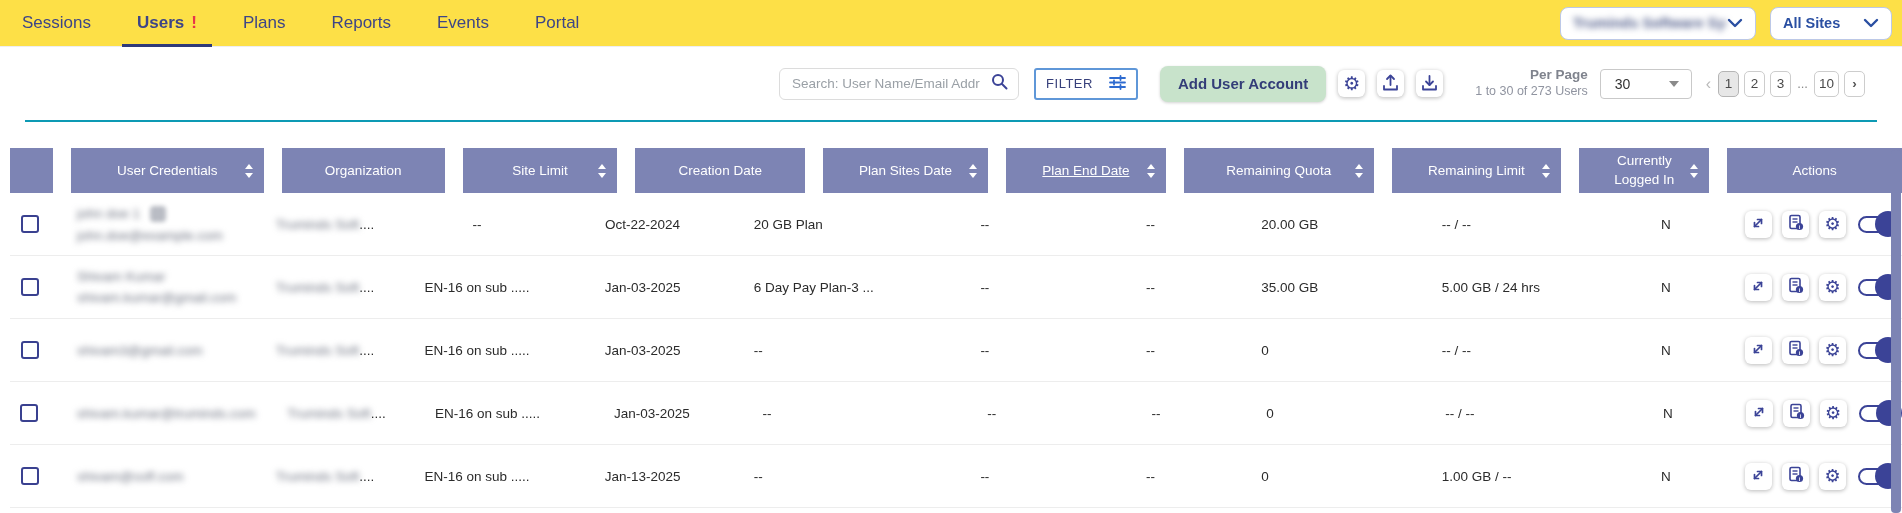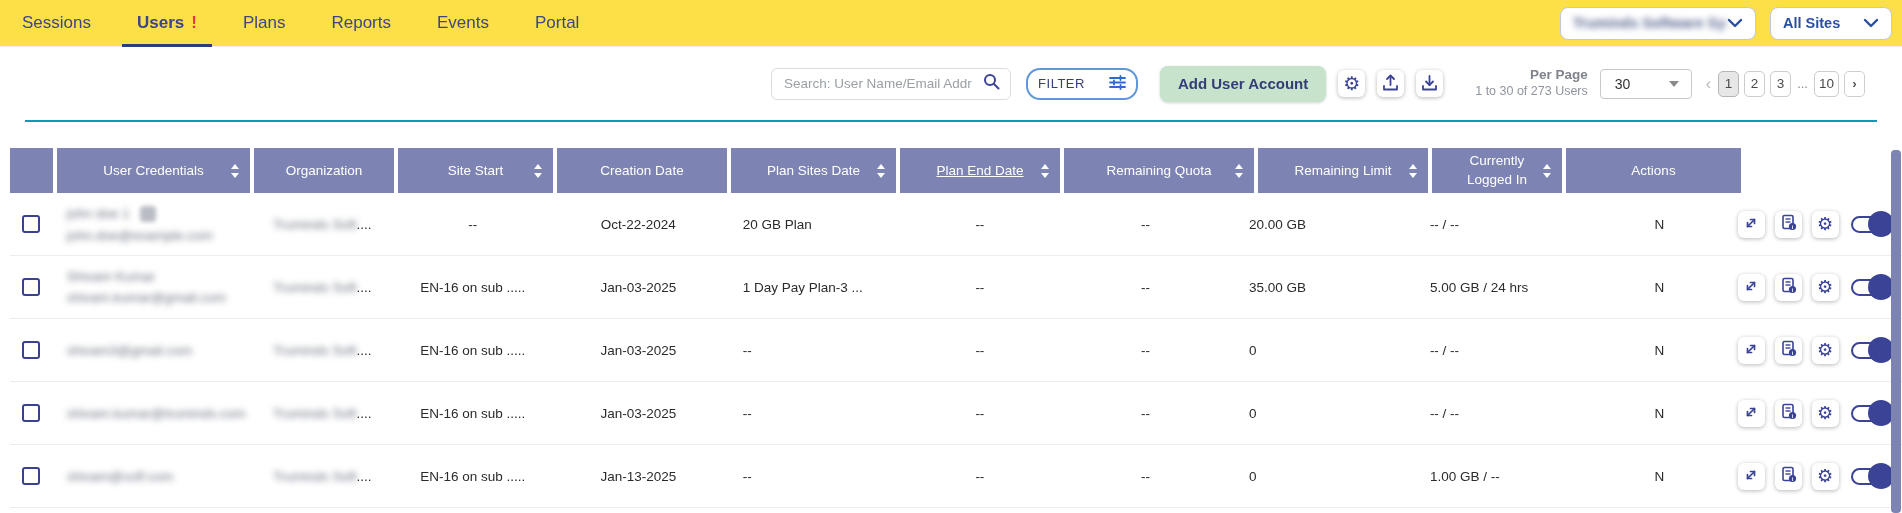--- a/index.html
+++ b/index.html
@@ -28,22 +28,22 @@
   .chev svg { display:block; }
 
   
   .toolbar { height:73px; display:flex; align-items:center; justify-content:flex-end;
     padding-right:37px; gap:12px; background:#fff; }
   .searchbox { width:240px; height:32px; border:1px solid #dcdcdc; border-radius:6px;
     display:flex; align-items:center; padding:0 10px 0 12px; }
   .searchbox input { flex:1; border:none; outline:none; font-size:13.5px; color:#444;
     font-family:"Liberation Sans", sans-serif; }
   .searchbox input::placeholder { color:#9aa0a6; }
-  .filter-btn { margin-left:3px; height:32px; border:2px solid #5f97d8; border-radius:14px;
-    background:#fff; display:flex; align-items:center; gap:24px; padding:0 10px;
+  .filter-btn { margin-left:3px; height:32px; border:2px solid #5f97d8; border-radius:3px;
+    background:#fff; display:flex; align-items:center; gap:16px; padding:0 10px;
     font-size:13px; color:#37407b; letter-spacing:.5px; cursor:pointer; }
   .add-btn { margin-left:10px; height:36px; padding:0 18px; border:none; border-radius:8px;
     background:#c8e3cb; color:#333d78; font-weight:bold; font-size:15px; cursor:pointer;
     box-shadow:0 1px 3px rgba(0,0,0,.18); font-family:"Liberation Sans", sans-serif; }
   .icon-btn { width:27px; height:27px; border:none; border-radius:6px; background:#fff;
     box-shadow:0 1px 4px rgba(0,0,0,.28); display:flex; align-items:center; justify-content:center;
     cursor:pointer; color:#3b4397; }
   .range-block { margin-left:20px; text-align:right; line-height:1.25; }
   .range-block .pp { font-size:13.5px; font-weight:bold; color:#7f838d; }
   .range-block .rg { font-size:12.5px; color:#9094a0; }
@@ -58,21 +58,21 @@
     background:#fff; font-size:13.5px; color:#4a4a4a; cursor:pointer; padding:0 4px;
     font-family:"Liberation Sans", sans-serif; }
   .pg-box.active { background:#e7e7e7; border-color:#b5b5b5; }
   .pg-dots { color:#8a8a8a; font-size:13px; padding:0 1px; }
   .pg-box.next { color:#555; font-weight:bold; }
 
   .teal-divider { height:2px; background:#0d9ab4; margin:0 25px; }
 
   
   .table-wrap { margin:26px 0 0 10px; }
-  .thead, .trow { display:flex; gap:4px; }
+  .thead, .trow { display:flex; gap:18px; }
   .th { background:#7d84b4; color:#fff; height:45px; display:flex; align-items:center;
     justify-content:center; font-size:13.5px; position:relative; text-align:center; }
   .th .sort { position:absolute; right:11px; top:50%; transform:translateY(-50%);
     display:flex; flex-direction:column; gap:4px; cursor:pointer; }
   .th .sort i { display:block; width:0; height:0; border-left:4.5px solid transparent;
     border-right:4.5px solid transparent; }
   .th .sort .up { border-bottom:5.5px solid #fff; }
   .th .sort .dn { border-top:5.5px solid #fff; }
   .th .two-line { line-height:1.35; }
   .trow { height:63px; border-bottom:1px solid #ededed; background:#fff; }
@@ -227,25 +227,25 @@
       <div class="th" style="width: 43px;">
         <div></div>
       </div>
       <div class="th" style="width: 193px;">
         <div>User Credentials</div>
         <span class="sort">
           <i class="up"></i>
           <i class="dn"></i>
         </span>
       </div>
-      <div class="th" style="width: 140px;">
+      <div class="th" style="width: 163px;">
         <div>Organization</div>
       </div>
       <div class="th" style="width: 155px;">
-        <div>Site Start</div>
+        <div>Site Limit</div>
         <span class="sort">
           <i class="up"></i>
           <i class="dn"></i>
         </span>
       </div>
       <div class="th" style="width: 170px; align-items: center;">
         <div>Creation Date</div>
       </div>
       <div class="th" style="width: 165px;">
         <div>Plan Sites Date</div>
@@ -349,21 +349,21 @@
             <span class="blur">Shivam Kumar</span>
           </div>
           <div class="blur">shivam.kumar@gmail.com</div>
         </div>
         <div class="td" style="width: 140px;">
           <span class="blur">Truminds Soft</span>
           <span> ....</span>
         </div>
         <div class="td" style="width: 155px;">EN-16 on sub .....</div>
         <div class="td" style="width: 170px;">Jan-03-2025</div>
-        <div class="td al" style="width: 168px; padding-left: 16px;">1 Day Pay Plan-3 ...</div>
+        <div class="td al" style="width: 168px; padding-left: 16px;">6 Day Pay Plan-3 ...</div>
         <div class="td" style="width: 165px;">--</div>
         <div class="td" style="width: 160px;">--</div>
         <div class="td al" style="width: 190px; padding-left: 20px;">35.00 GB</div>
         <div class="td al" style="width: 170px; padding-left: 8px;">5.00 GB / 24 hrs</div>
         <div class="td" style="width: 130px;">N</div>
         <div class="td actions-cell" style="width: 175px;">
           <button class="act-btn">
             <span><svg width="16" height="16" viewBox="0 0 16 16">
                 <g stroke="#3b4397" stroke-width="1.7" fill="none" stroke-linecap="round" stroke-linejoin="round">
                   <line x1="4.5" y1="11.5" x2="11.5" y2="4.5"></line>

